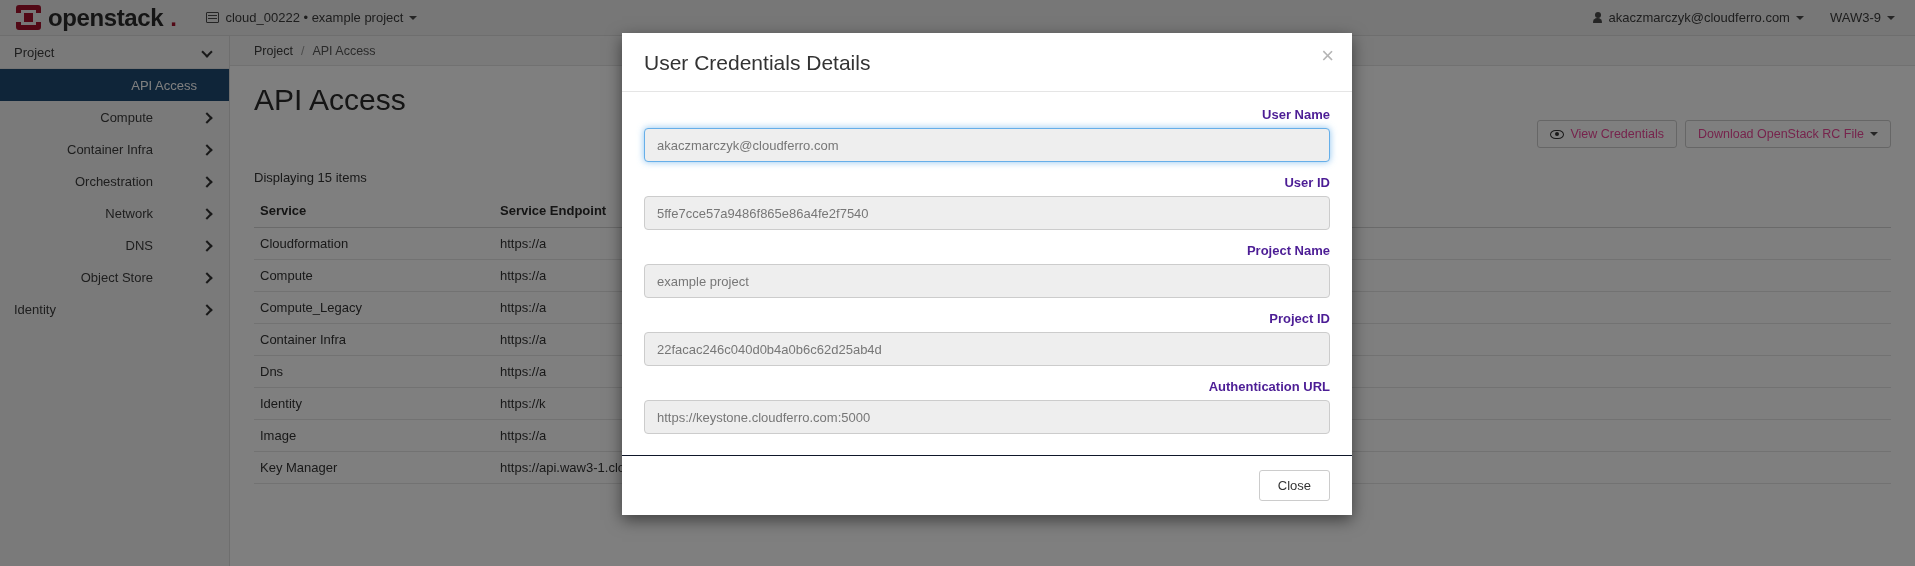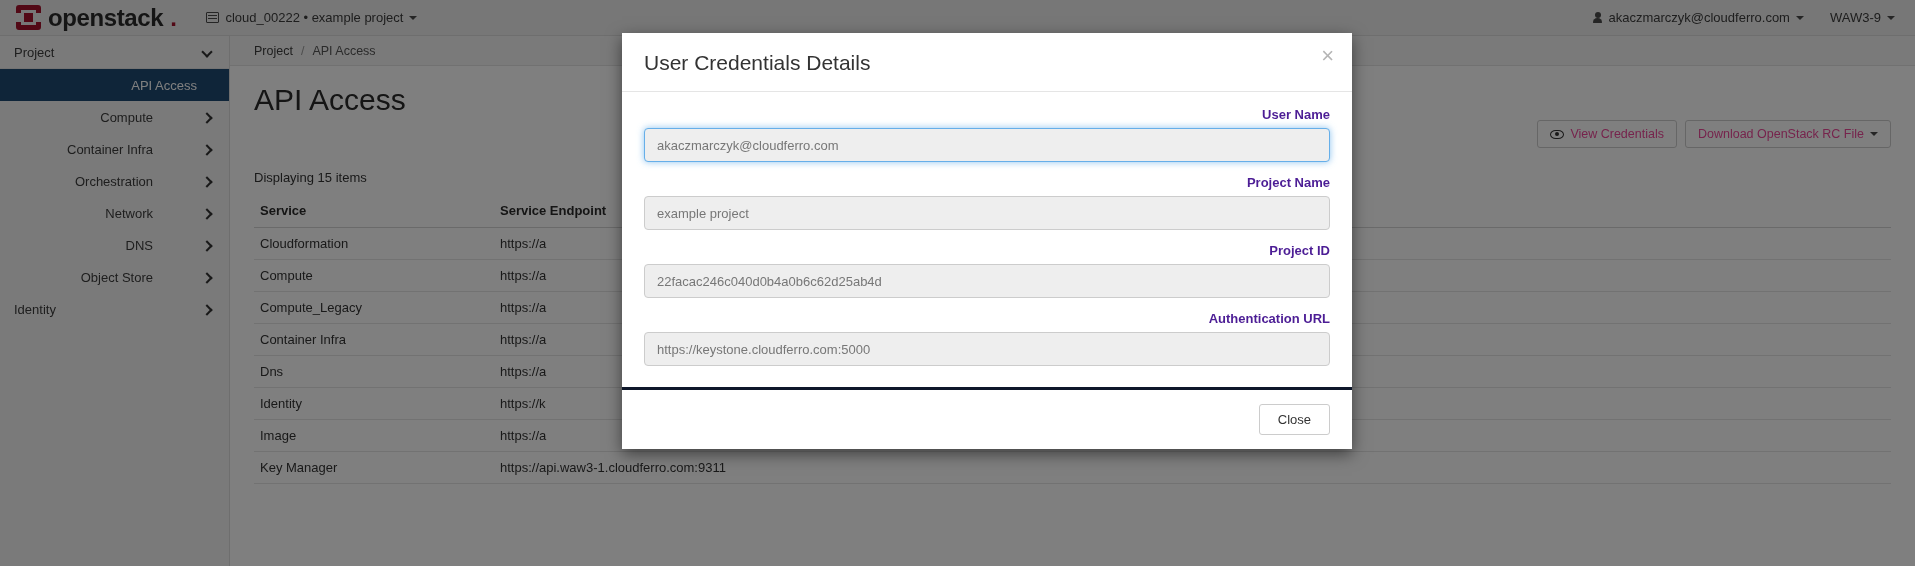--- a/index.html
+++ b/index.html
@@ -213,21 +213,21 @@
     background: #eeeeee; border: 1px solid #cccccc; border-radius: 4px;
     font-size: 13px; color: #777777; padding: 0 12px;
     font-family: "Liberation Sans", sans-serif;
   }
   .field input.focused {
     border-color: #66afe9;
     box-shadow: 0 0 7px rgba(102,175,233,0.75);
     outline: none;
   }
   .modal-foot {
-    padding: 14px 22px; border-top: 3px solid #0f172a;
+    padding: 14px 22px; border-top: 1px solid #0f172a;
     display: flex; justify-content: flex-end;
     background: #ffffff; border-radius: 0 0 6px 6px;
   }
   .btn-close-modal {
     background: #ffffff; border: 1px solid #cccccc; border-radius: 3px;
     font-size: 13px; color: #333; padding: 7px 18px; cursor: pointer;
     font-family: "Liberation Sans", sans-serif;
   }
 </style>
 </head>
@@ -382,20 +382,24 @@
       <div class="modal-title">User Credentials Details</div>
       <button class="modal-x">×</button>
     </div>
 
     <div class="modal-body">
       <div class="field">
         <label>User Name</label>
         <input class="focused" readonly="" value="akaczmarczyk@cloudferro.com" style="">
       </div>
       <div class="field">
+        <label>User ID</label>
+        <input readonly="" value="5ffe7cce57a9486f865e86a4fe2f7540" style="">
+      </div>
+      <div class="field">
         <label>Project Name</label>
         <input readonly="" value="example project" style="">
       </div>
       <div class="field">
         <label>Project ID</label>
         <input readonly="" value="22facac246c040d0b4a0b6c62d25ab4d" style="">
       </div>
       <div class="field">
         <label>Authentication URL</label>
         <input readonly="" value="https://keystone.cloudferro.com:5000" style="">

